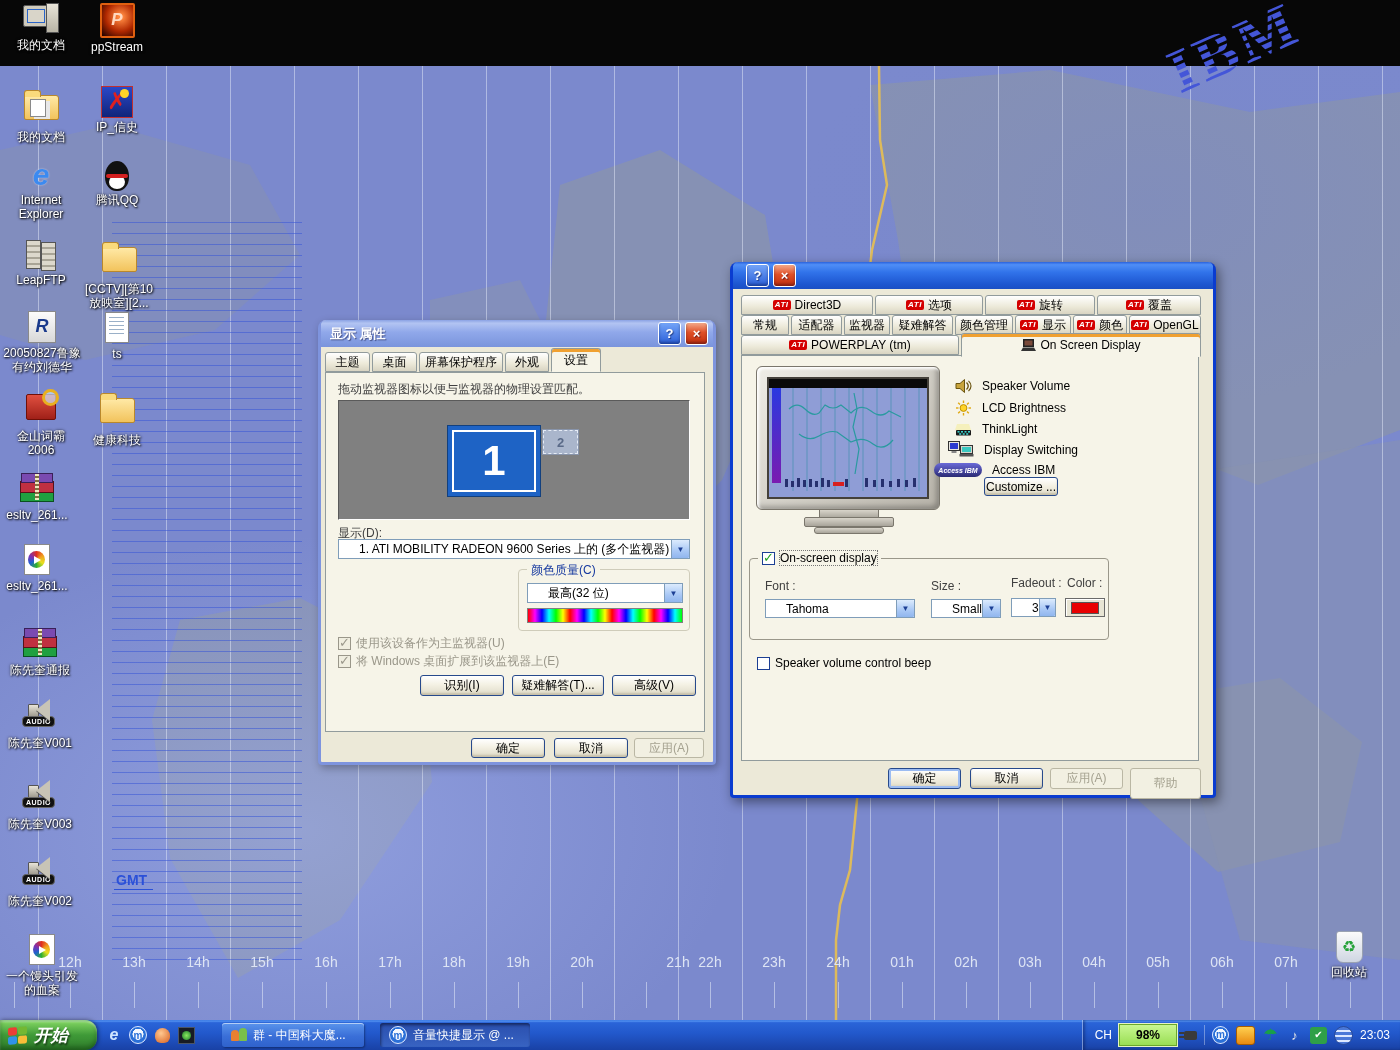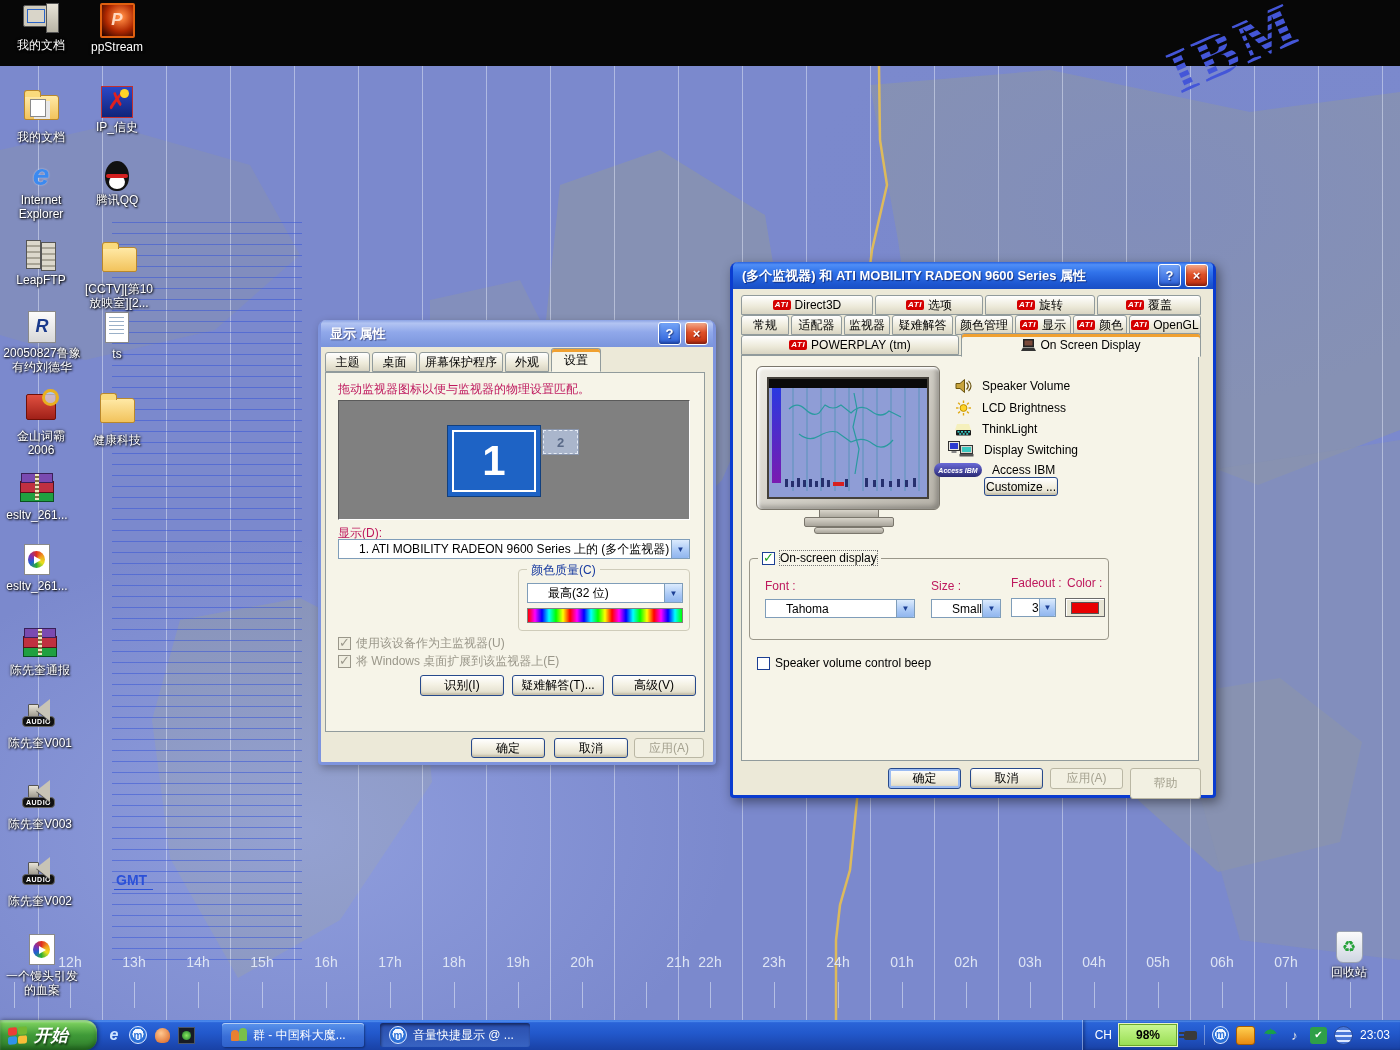--- a/index.html
+++ b/index.html
@@ -63,21 +63,21 @@
     background:linear-gradient(180deg,#2a62dd 0%,#4f8ef6 10%,#3173ea 38%,#1d56d0 82%,#1a4fc4 100%);text-shadow:1px 1px 1px rgba(0,0,40,.5);}
   .inactive .tbar{background:linear-gradient(180deg,#8ba2e4 0%,#b2c4f2 12%,#90a8ea 45%,#7a94dc 100%);}
   .tbar .ttl{flex:1;white-space:nowrap;overflow:hidden;}
   .tbtn{width:21px;height:21px;margin-left:4px;border-radius:3px;border:1px solid #fff;display:flex;align-items:center;justify-content:center;color:#fff;font-weight:bold;font-size:13px;line-height:1;box-shadow:inset 0 -2px 3px rgba(0,0,30,.35);}
   .tbtn.help{background:linear-gradient(#74a4f8,#2a5fd8);}
   .tbtn.close{background:linear-gradient(#f4a888,#e05028 45%,#c22e0c);}
   .wbody{position:relative;}
   .tab{position:absolute;height:20px;box-sizing:border-box;background:linear-gradient(#ffffff,#ece9d8 60%,#d8d4c2);border:1px solid #919b9c;border-radius:3px 3px 0 0;font-size:12px;display:flex;align-items:center;justify-content:center;gap:4px;padding:0 4px;white-space:nowrap;}
   .tab.active{height:24px;background:#f6f4e8;border-bottom-color:#f6f4e8;box-shadow:inset 0 3px 0 #f0a030;z-index:6;font-weight:normal;}
   .page{position:absolute;background:#f6f4e8;border:1px solid #919b9c;box-sizing:border-box;z-index:4;}
-  .lbl12{font-size:12px;color:#be185d;}
+  .lbl12{font-size:12px;color:#404040;}
   .combo{position:absolute;box-sizing:border-box;height:20px;background:#fff;border:1px solid #7f9db9;font-size:12px;display:flex;align-items:center;padding-left:20px;overflow:hidden;white-space:nowrap;}
   .combo .arr{margin-left:auto;align-self:stretch;width:17px;background:linear-gradient(#dcebfd,#a9c8f5 60%,#90b6ee);border-left:1px solid #7f9db9;border-radius:0 1px 1px 0;display:flex;align-items:center;justify-content:center;color:#1c3f94;font-size:8px;}
   .combo .arr::before{content:"▼";}
   .xbtn{position:absolute;box-sizing:border-box;background:linear-gradient(#ffffff,#f4f1e4 45%,#dfdbc8);border:1px solid #274a8c;border-radius:3px;font-size:12px;color:#000;display:flex;align-items:center;justify-content:center;box-shadow:inset 0 -2px 2px rgba(160,150,120,.4);}
   .xbtn.dflt{box-shadow:inset 0 0 0 2px #9cbcf2,inset 0 -2px 2px rgba(160,150,120,.3);}
   .xbtn.disabled{color:#a5a290;border-color:#bab7a4;background:#f2f0e2;box-shadow:none;}
   .cb{width:13px;height:13px;box-sizing:border-box;border:1px solid #1c3f94;background:#fff;display:inline-block;position:relative;flex:none;}
   .cb.checked::after{content:"✓";position:absolute;left:0px;top:-2px;color:#21a121;font-size:13px;font-weight:bold;line-height:1;}
   .cb.disabled{border-color:#9a978a;background:#f0eee0;}
   .cb.disabled::after{color:#9a978a;}
@@ -382,21 +382,20 @@
           <span>取消</span>
         </div>
       <div class="xbtn disabled" style="left:313px;top:391px;width:70px;height:20px">
           <span>应用(A)</span>
         </div>
     </div>
   </div>
 
   <div class="win" style="left:730px;top:262px;width:480px;height:533px;z-index:20">
     <div class="tbar">
-      <span class="ttl">(多个监视器) 和 ATI MOBILITY RADEON 9600 Series 属性</span>
       <span class="tbtn help">?</span>
       <span class="tbtn close">×</span>
     </div>
     <div class="wbody" style="height:503px">
 
       <div class="tab" style="left:8px;top:6px;width:132px">
           <span class="atibadge">ATI</span>
           <span>Direct3D</span>
         </div>
       <div class="tab" style="left:142px;top:6px;width:108px">

